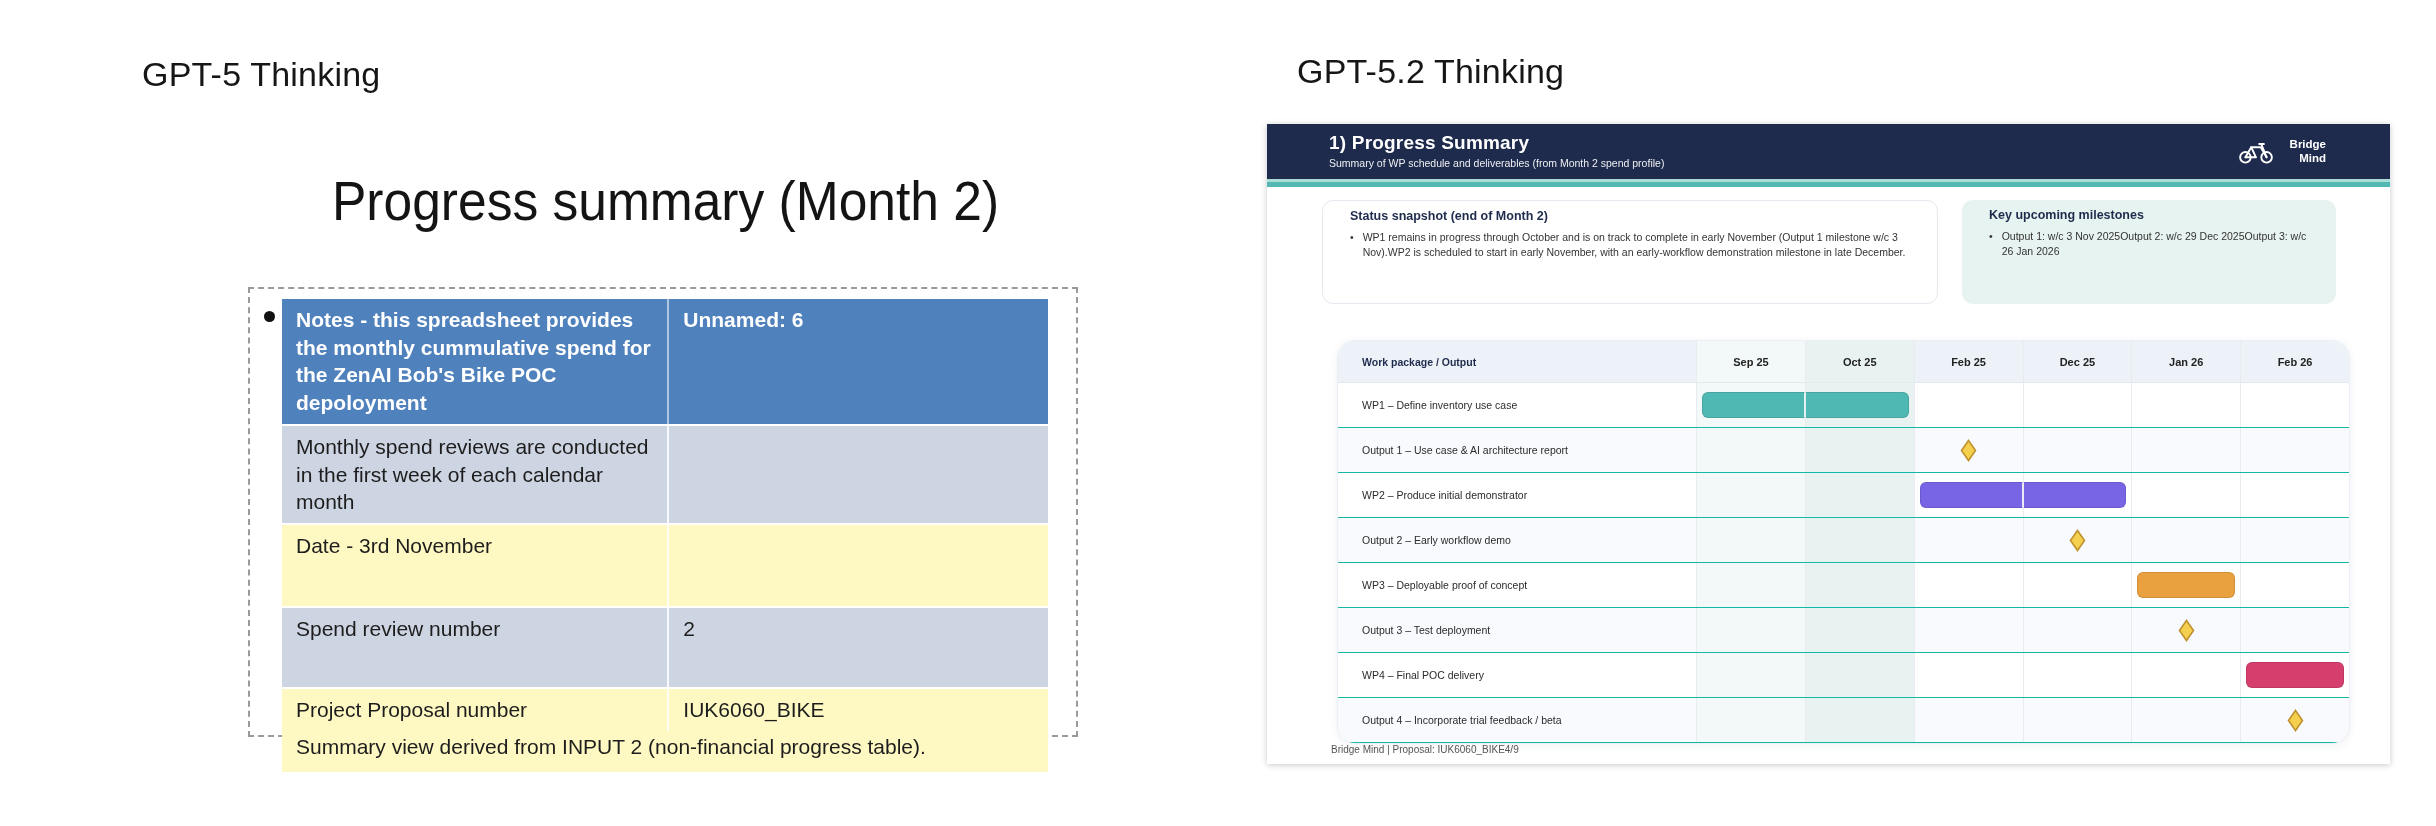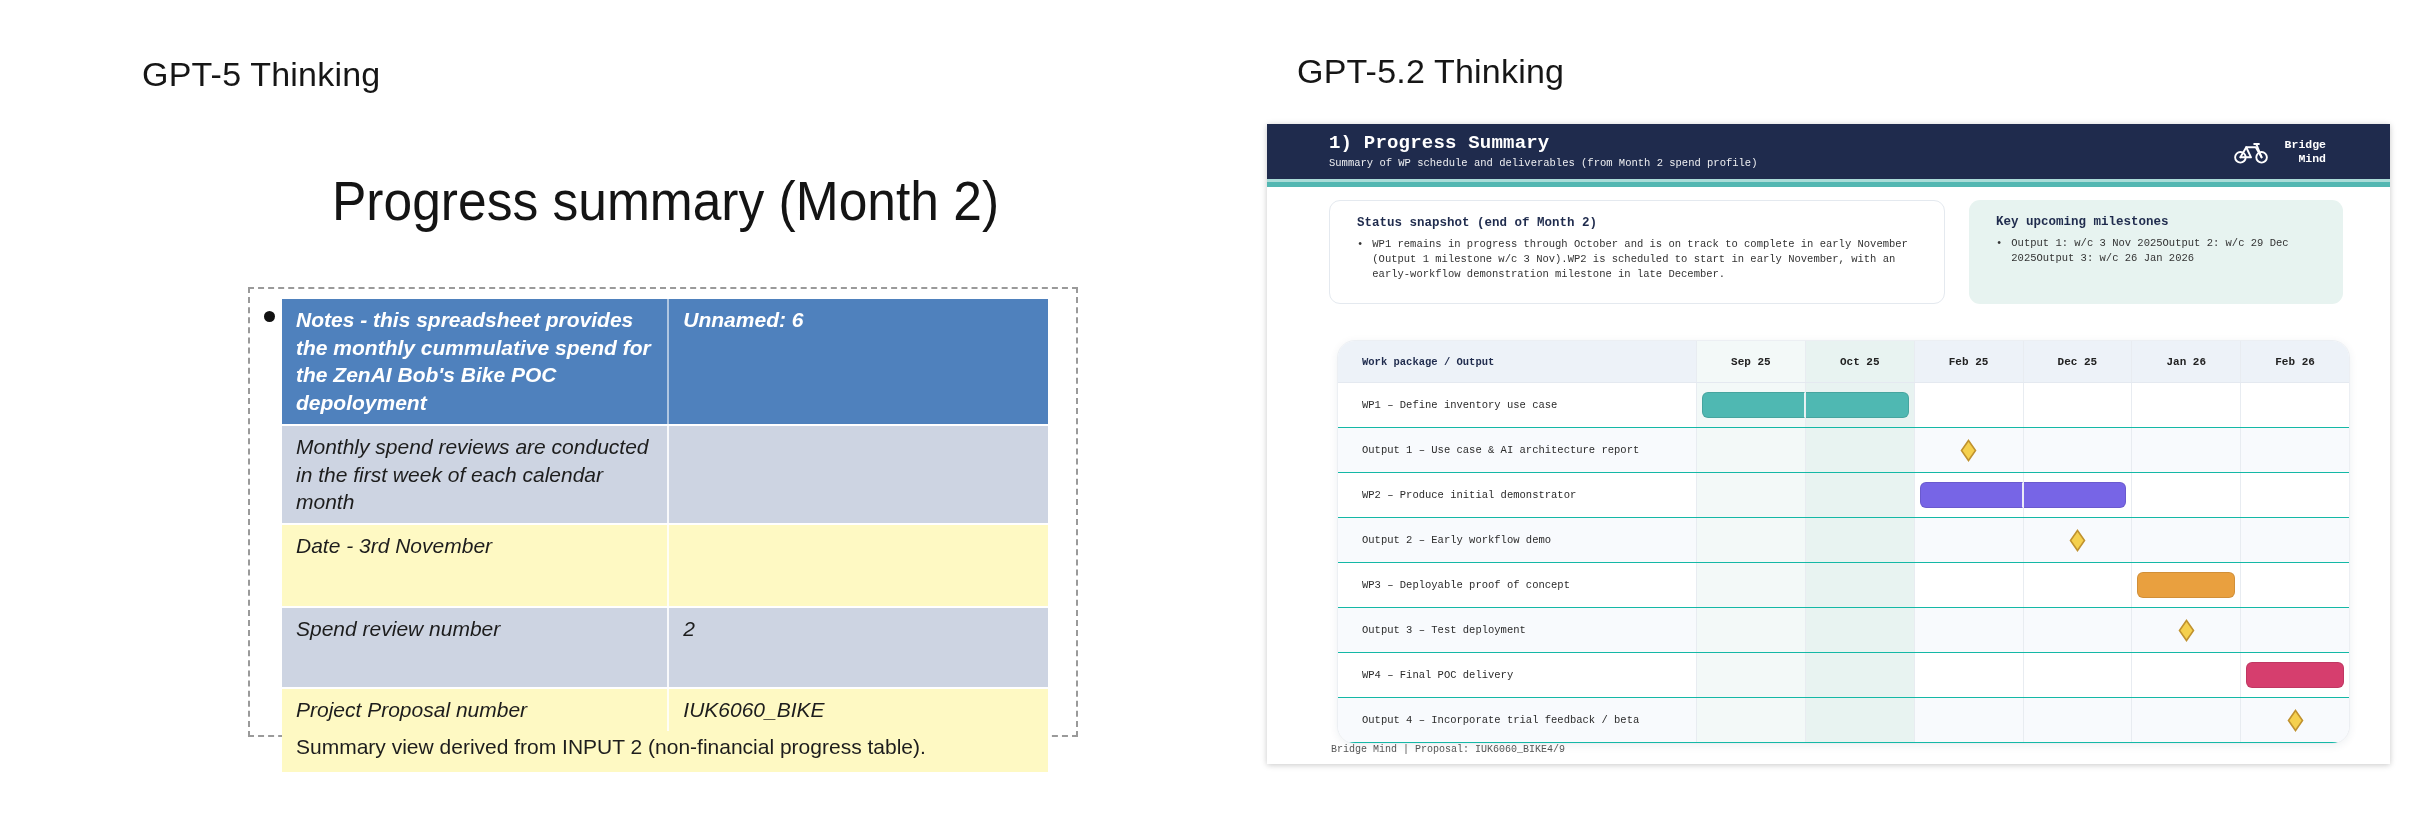--- a/index.html
+++ b/index.html
@@ -14,44 +14,44 @@
   .slide-title { position:absolute; left:332px; top:168px; font-size:56px; color:#141414;
     transform:scaleX(.92); transform-origin:left; white-space:nowrap; }
 
   .dashedbox { position:absolute; left:248px; top:287px; width:830px; height:450px;
     border:2px dashed #9a9a9a; }
   .sel-bullet { position:absolute; left:14px; top:22px; width:11px; height:11px;
     border-radius:50%; background:#121212; }
   .ptable { position:absolute; left:32px; top:10px; width:766px; font-size:21px; line-height:1.32; color:#1d1d1d; }
   .band { border-top:2px solid #ffffff; }
   .trow { display:grid; grid-template-columns:50.3% 49.7%; }
-  .trow > div { padding:7px 14px;font-style:italic; }
+  .trow > div { padding:7px 14px; }
   .trow > div:last-child { border-left:2px solid rgba(255,255,255,.85); }
   .band.hdr  { background:#4F81BD; color:#ffffff; font-weight:bold; border-top:none; }
   .band.hdr .trow > div:last-child { border-left:2px solid rgba(255,255,255,.55); }
   .band.dark  { background:#CDD4E2; }
   .band.light { background:#fef9c3; }
   .mh-hdr .trow > div { min-height:83px; }
   .mh-r1  .trow > div { min-height:92px; }
   .mh-r2  .trow > div { min-height:81px; }
   .mh-r3  .trow > div { min-height:79px; }
   .fnote { padding:2px 14px 12px 14px; }
 
   
   .card { position:absolute; left:1267px; top:124px; width:1123px; height:640px;
-    background:#ffffff; box-shadow:0 1px 6px rgba(0,0,0,.22);font-family:Liberation Mono, monospace; }
+    background:#ffffff; box-shadow:0 1px 6px rgba(0,0,0,.22); }
   .navyband { position:relative; height:55px; background:#1F2B4D; color:#fff; padding:8px 0 0 62px; }
   .navy-title { font-size:19px; font-weight:bold; letter-spacing:.2px; }
   .navy-sub { font-size:10.5px; margin-top:3px; opacity:.92; }
   .logo { position:absolute; right:64px; top:0; height:55px; display:flex; align-items:center; gap:16px; }
   .logo-text { font-size:11.5px; font-weight:bold; line-height:1.2; text-align:right; }
   .tealstrip-light { height:3px; background:#AADCD8; }
   .tealstrip-dark  { height:5px; background:#53B7B2; }
 
-  .infobox { position:absolute; top:76px; border-radius:11px; padding:15px 27px;margin-left:7px; }
+  .infobox { position:absolute; top:76px; border-radius:11px; padding:8px 27px; }
   .statusbox { left:55px; width:616px; height:104px; background:#fff; border:1px solid #E4E9EF; }
   .milebox   { left:695px; width:374px; height:104px; background:#E7F3F0; }
   .infobox h3 { font-size:12.5px; color:#1F2B4D; margin-bottom:7px; }
   .bullet-line { display:flex; gap:9px; font-size:10.5px; color:#333; line-height:1.45; }
   .bullet-line .dot { font-size:10.5px; }
 
   
   .gantt { position:absolute; left:70px; top:216px; width:1013px; height:404px;
     background:#fff; border:1px solid #ECEFF3; border-radius:18px;
     box-shadow:0 2px 8px rgba(30,50,90,.07); overflow:hidden; }

